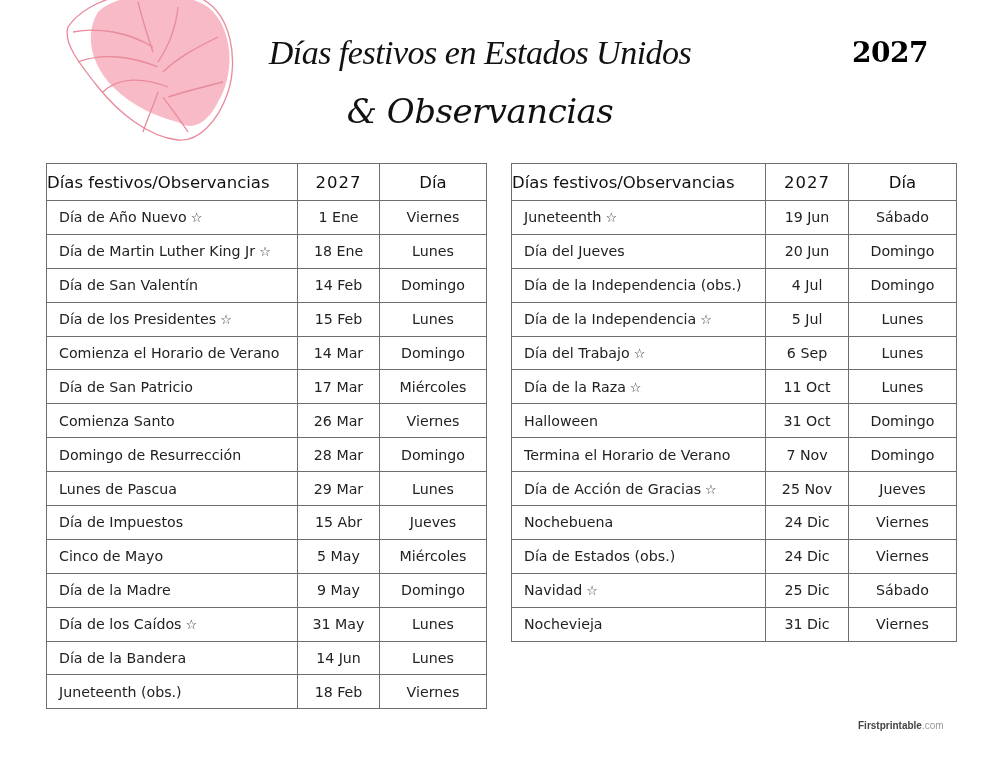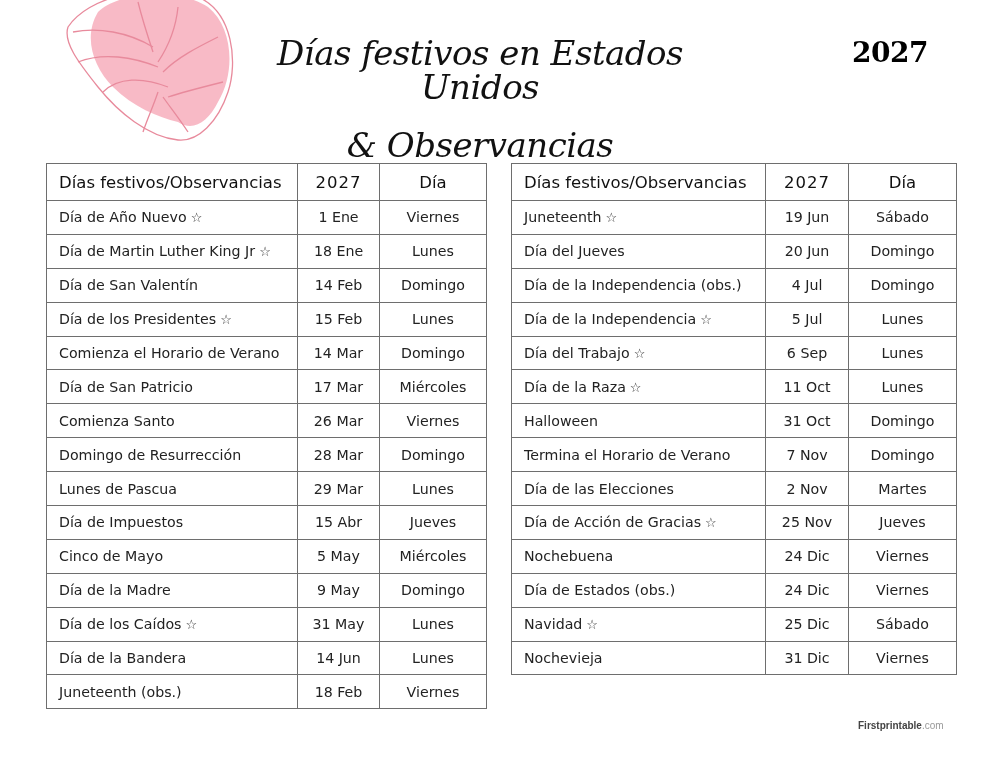--- a/index.html
+++ b/index.html
@@ -6,40 +6,40 @@
   html, body { width: 1000px; height: 773px; background: #ffffff; overflow: hidden; }
   body { position: relative; font-family: "DejaVu Sans", sans-serif; color: #222; }
 
   .leaf { position: absolute; left: 58px; top: -8px; width: 180px; height: 155px; }
 
   .title {
     position: absolute; left: 230px; top: 30px; width: 500px;
     text-align: center; font-family: "DejaVu Serif", serif; font-style: italic;
     color: #111; line-height: 1;
   }
-  .title .l1 { font-size: 34px; letter-spacing: -0.5px; display: block; margin-top: 6px; }
+  .title .l1 { font-size: 34px; letter-spacing: -0.5px; display: block; margin-top: 6px; font-family: Liberation Serif, serif; }
   .title .l2 { font-size: 34px; letter-spacing: -0.5px; display: block; margin-top: 24px; }
 
   .year-badge {
     position: absolute; left: 852px; top: 36px;
     font-family: "DejaVu Serif", serif; font-weight: bold; font-size: 28px;
     color: #000; letter-spacing: -0.5px;
   }
 
   table.holidays {
     position: absolute; top: 163px;
     border-collapse: collapse; table-layout: fixed;
     font-family: "DejaVu Sans", sans-serif;
   }
   table.holidays td, table.holidays th {
     border: 1px solid #6e6e6e; height: 33.9px; font-size: 14.2px;
     color: #222; font-weight: normal; white-space: nowrap; overflow: hidden;
   }
   table.holidays th { height: 37px; font-size: 16.5px; color: #111; }
-  table.holidays th.name { text-align: left; padding-left: 12px; }
+  table.holidays th.name { text-align: left; padding-left: 0; }
   table.holidays td.name { text-align: left; padding-left: 12px; }
   table.holidays td.date, table.holidays th.date,
   table.holidays td.day, table.holidays th.day { text-align: center; }
   table.holidays th.date { letter-spacing: 1px; }
 
   #table-left { left: 46px; width: 440px; }
   #table-right { left: 511px; width: 445px; }
 
   .star { display: inline-block; margin-left: 4px; font-size: 13px; color: #333; }
 
@@ -216,25 +216,20 @@
         <td class="name"><span>Halloween</span></td>
         <td class="date">31 Oct</td>
         <td class="day">Domingo</td>
       </tr>
       <tr>
         <td class="name"><span>Termina el Horario de Verano</span></td>
         <td class="date">7 Nov</td>
         <td class="day">Domingo</td>
       </tr>
       <tr>
-        <td class="name"><span>Día de las Elecciones</span></td>
-        <td class="date">2 Nov</td>
-        <td class="day">Martes</td>
-      </tr>
-      <tr>
         <td class="name"><span>Día de Acción de Gracias</span><span class="star">☆</span></td>
         <td class="date">25 Nov</td>
         <td class="day">Jueves</td>
       </tr>
       <tr>
         <td class="name"><span>Nochebuena</span></td>
         <td class="date">24 Dic</td>
         <td class="day">Viernes</td>
       </tr>
       <tr>

